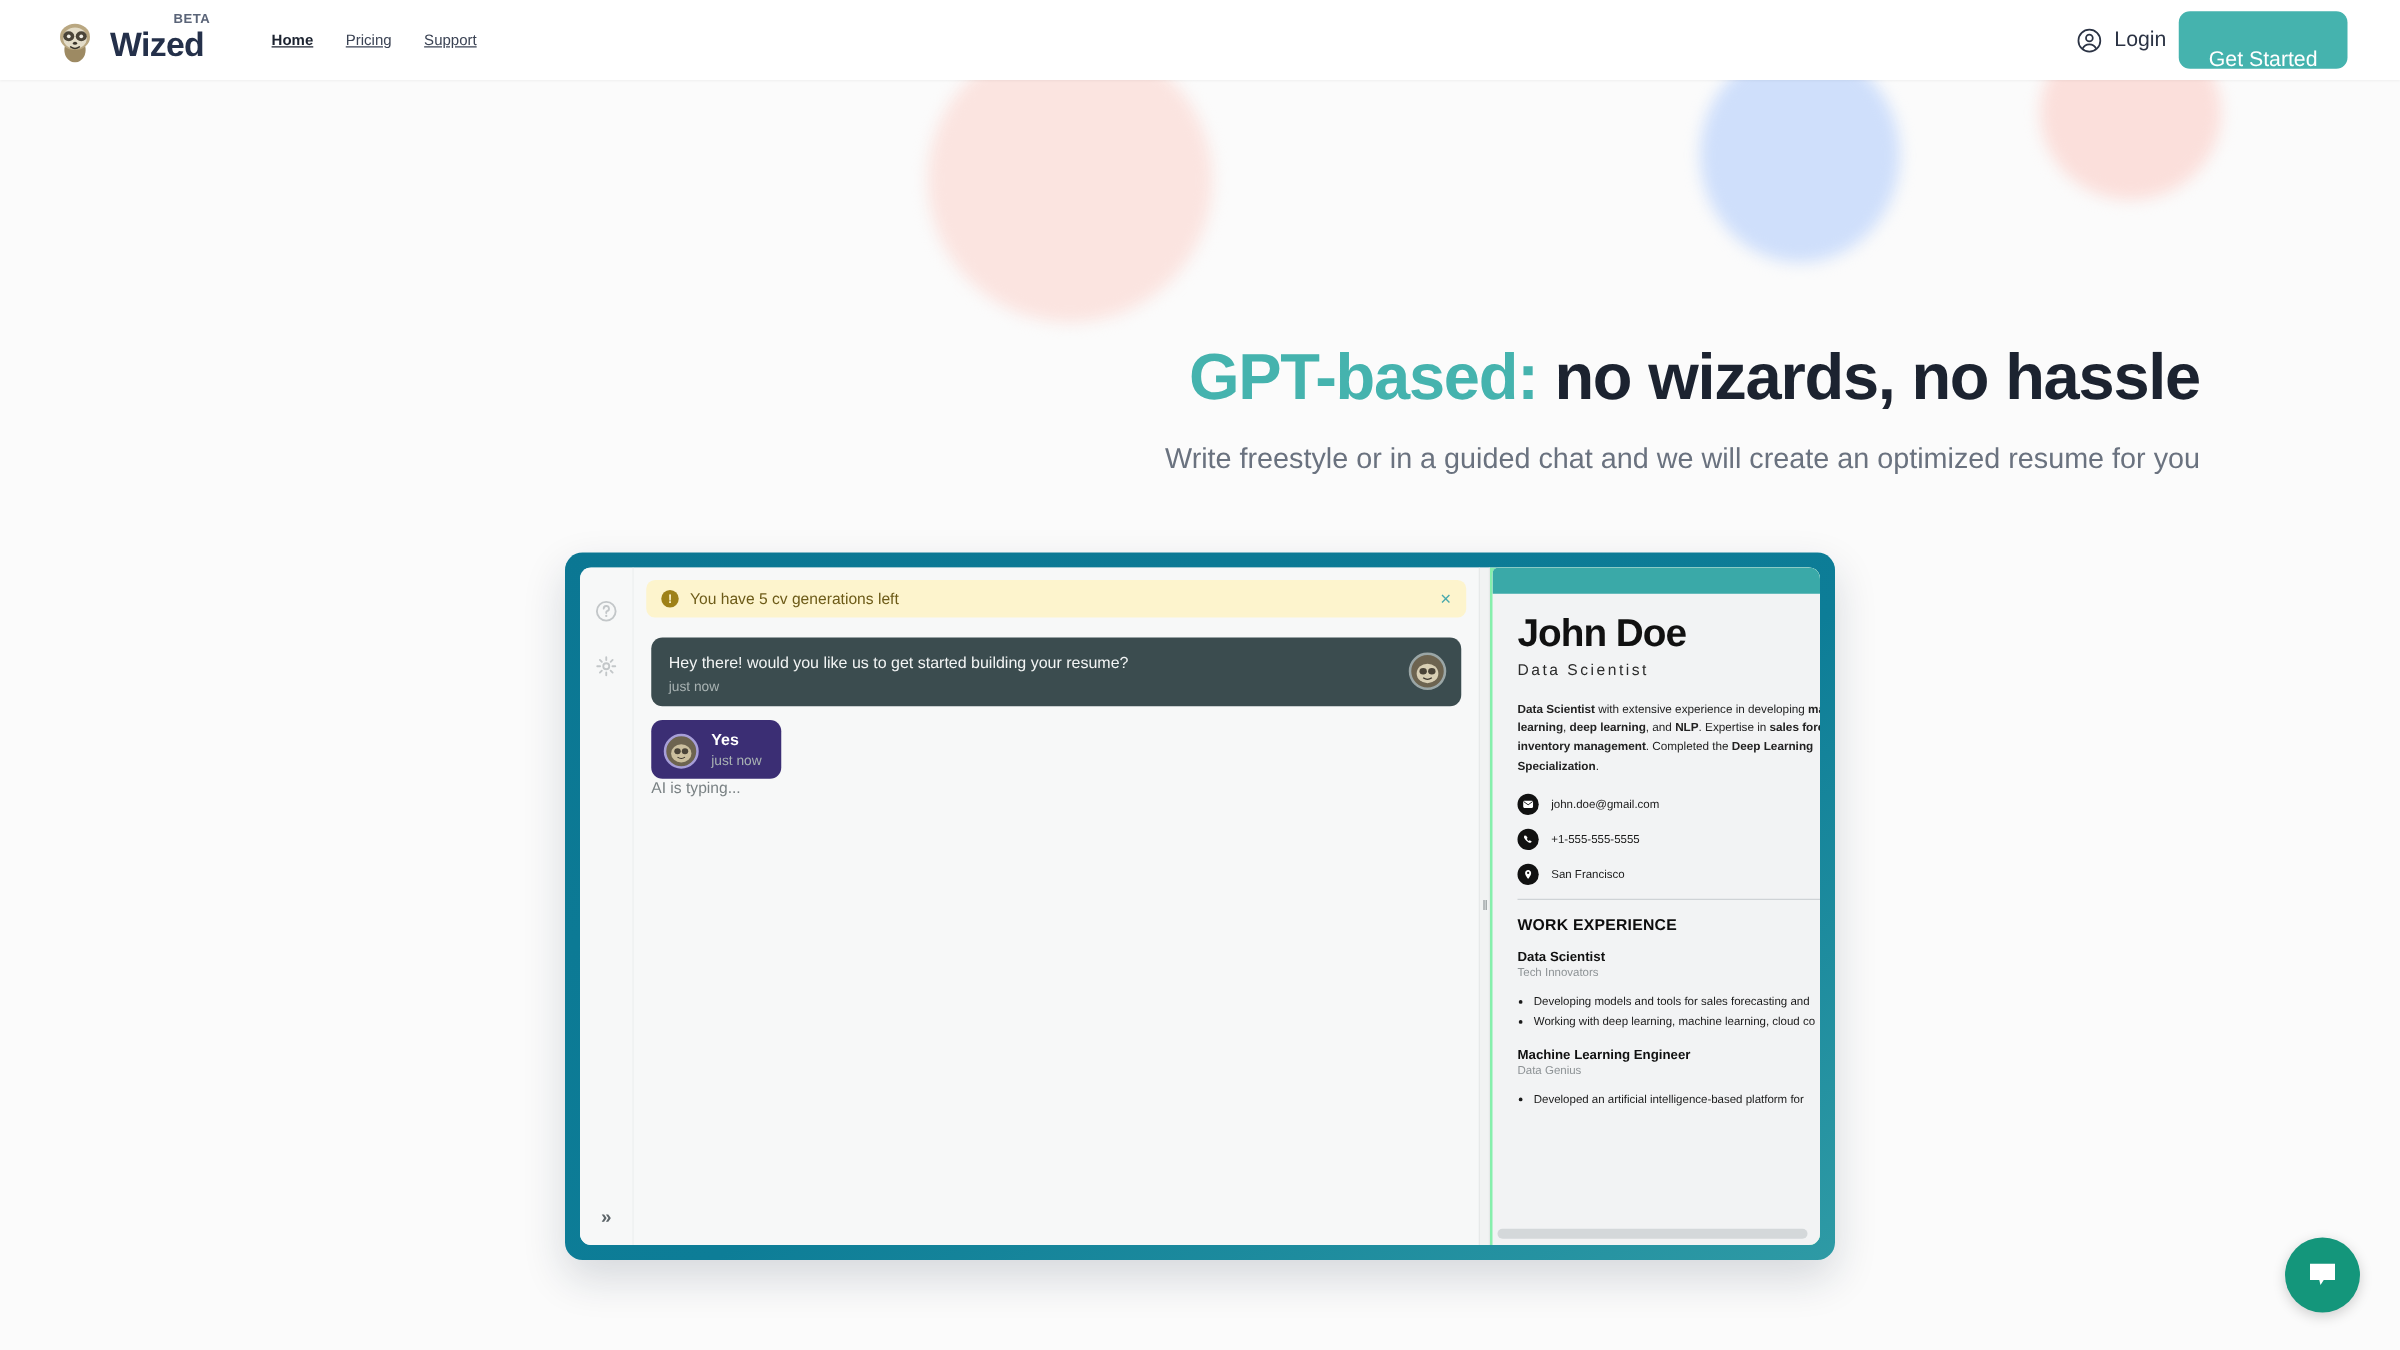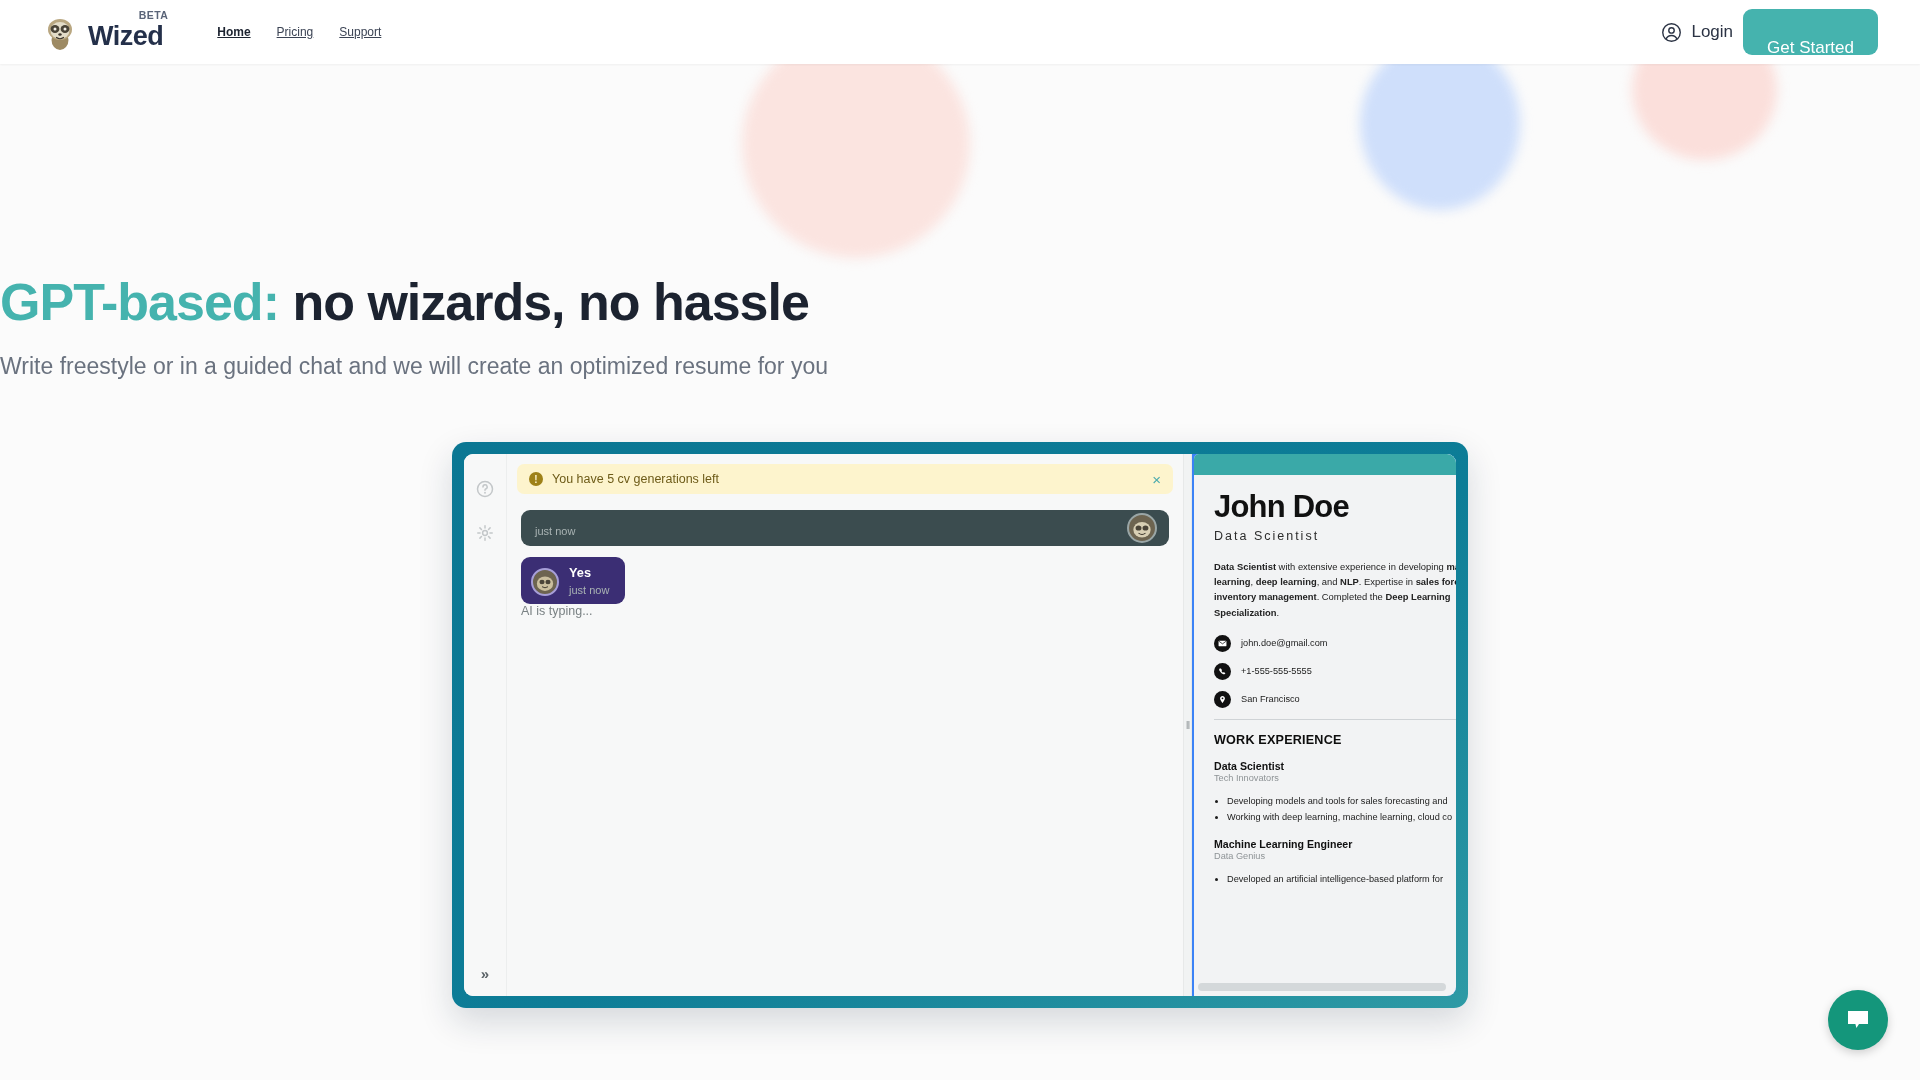--- a/index.html
+++ b/index.html
@@ -38,21 +38,21 @@
   #header-right { margin-left: auto; display: flex; align-items: center; gap: 2px; margin-right: 42px; }
   #login-btn { display: flex; align-items: center; gap: 9px; cursor: pointer; padding: 6px 8px; }
   #login-label { font-size: 17px; color: #2b3344; }
   #get-started-btn {
     background: #45b3ae; color: #fff; font-size: 17px; font-weight: 500;
     padding: 16px 24px; height: 46px; line-height: 46px; border: none; border-radius: 9px;
     cursor: pointer; font-family: inherit;
   }
 
   
-  #hero { position: absolute; left: 0; top: 64px; width: 1760px; text-align: left; }
+  #hero { position: absolute; left: 0; top: 64px; width: 1760px; text-align: right; }
   #headline {
     margin-top: 210px; font-size: 52px; font-weight: 800;
     letter-spacing: -1px; color: #1c2330; line-height: 1.1;
   }
   #headline-accent { color: #45b3ae; }
   #subhead { margin-top: 22px; font-size: 23px; color: #6a727f; font-weight: 400; }
 
   
   #mockup-frame {
     position: absolute; left: 452px; top: 442px; width: 1016px; height: 566px;
@@ -114,21 +114,21 @@
 
   
   #pane-divider {
     position: relative; width: 9px; flex: none; background: #f1f3f3;
     border-left: 1px solid #e7e9e9; border-right: 1px solid #e7e9e9;
     display: flex; align-items: center; justify-content: center; cursor: col-resize;
   }
   #pane-divider-grip { font-size: 11px; color: #8c9496; letter-spacing: -1px; }
 
   
-  #resume-pane { width: 264px; flex: none; position: relative; background: #3b82f6; overflow: hidden; }
+  #resume-pane { width: 264px; flex: none; position: relative; background: #86efac; overflow: hidden; }
   #resume-sheet {
     position: absolute; left: 2px; top: 0; width: 340px; height: 100%;
     background: #f2f3f4; border-radius: 5px 5px 0 0; overflow: hidden;
   }
   #resume-topbar { height: 21px; background: #3aa9a8; }
   #resume-body { padding: 16px 20px 0 20px; }
   #resume-name { font-size: 31px; font-weight: 700; color: #111; letter-spacing: -.8px; line-height: 1; }
   #resume-role { font-size: 12.5px; color: #2c2c2c; letter-spacing: 2px; margin-top: 7px; }
   #resume-summary { font-size: 9.4px; color: #222; line-height: 1.62; margin-top: 16px; }
   #resume-summary b { font-weight: 700; }
@@ -234,20 +234,21 @@
 
         <div id="alert-banner">
           <span id="alert-icon">!</span>
           <span id="alert-text">You have 5 cv generations left</span>
           <span id="alert-close">×</span>
         </div>
 
         <div id="messages">
 
           <div class="bubble-ai">
+            <div class="bubble-ai-text">Hey there! would you like us to get started building your resume?</div>
             <div class="bubble-time">just now</div>
             <div class="avatar-ai">
               <svg viewBox="0 0 30 30" width="26" height="26">
                 <ellipse cx="15" cy="17" rx="10" ry="9" fill="#d8cfb4"></ellipse>
                 <ellipse cx="11" cy="15" rx="3.4" ry="3" fill="#4a4438"></ellipse>
                 <ellipse cx="19" cy="15" rx="3.4" ry="3" fill="#4a4438"></ellipse>
                 <path d="M11 21 Q15 24 19 21" stroke="#3b352c" stroke-width="1.2" fill="none"></path>
               </svg>
             </div>
           </div>

